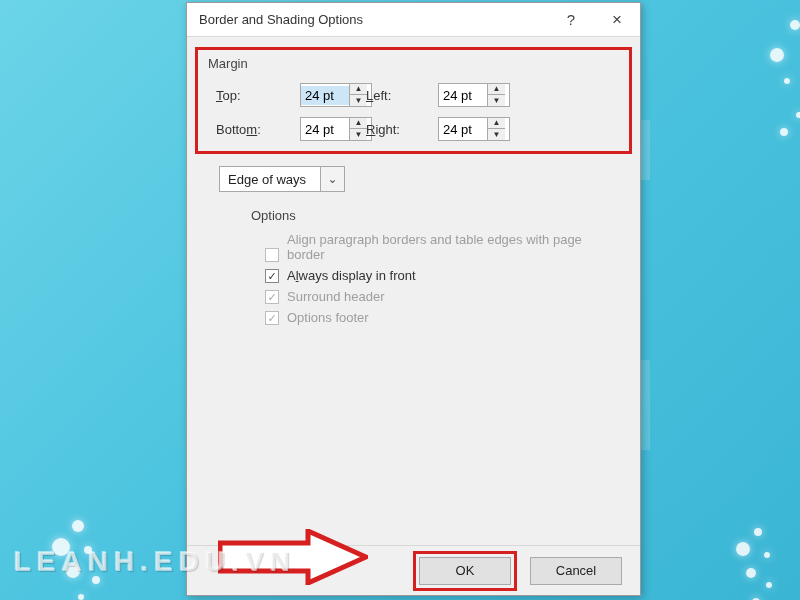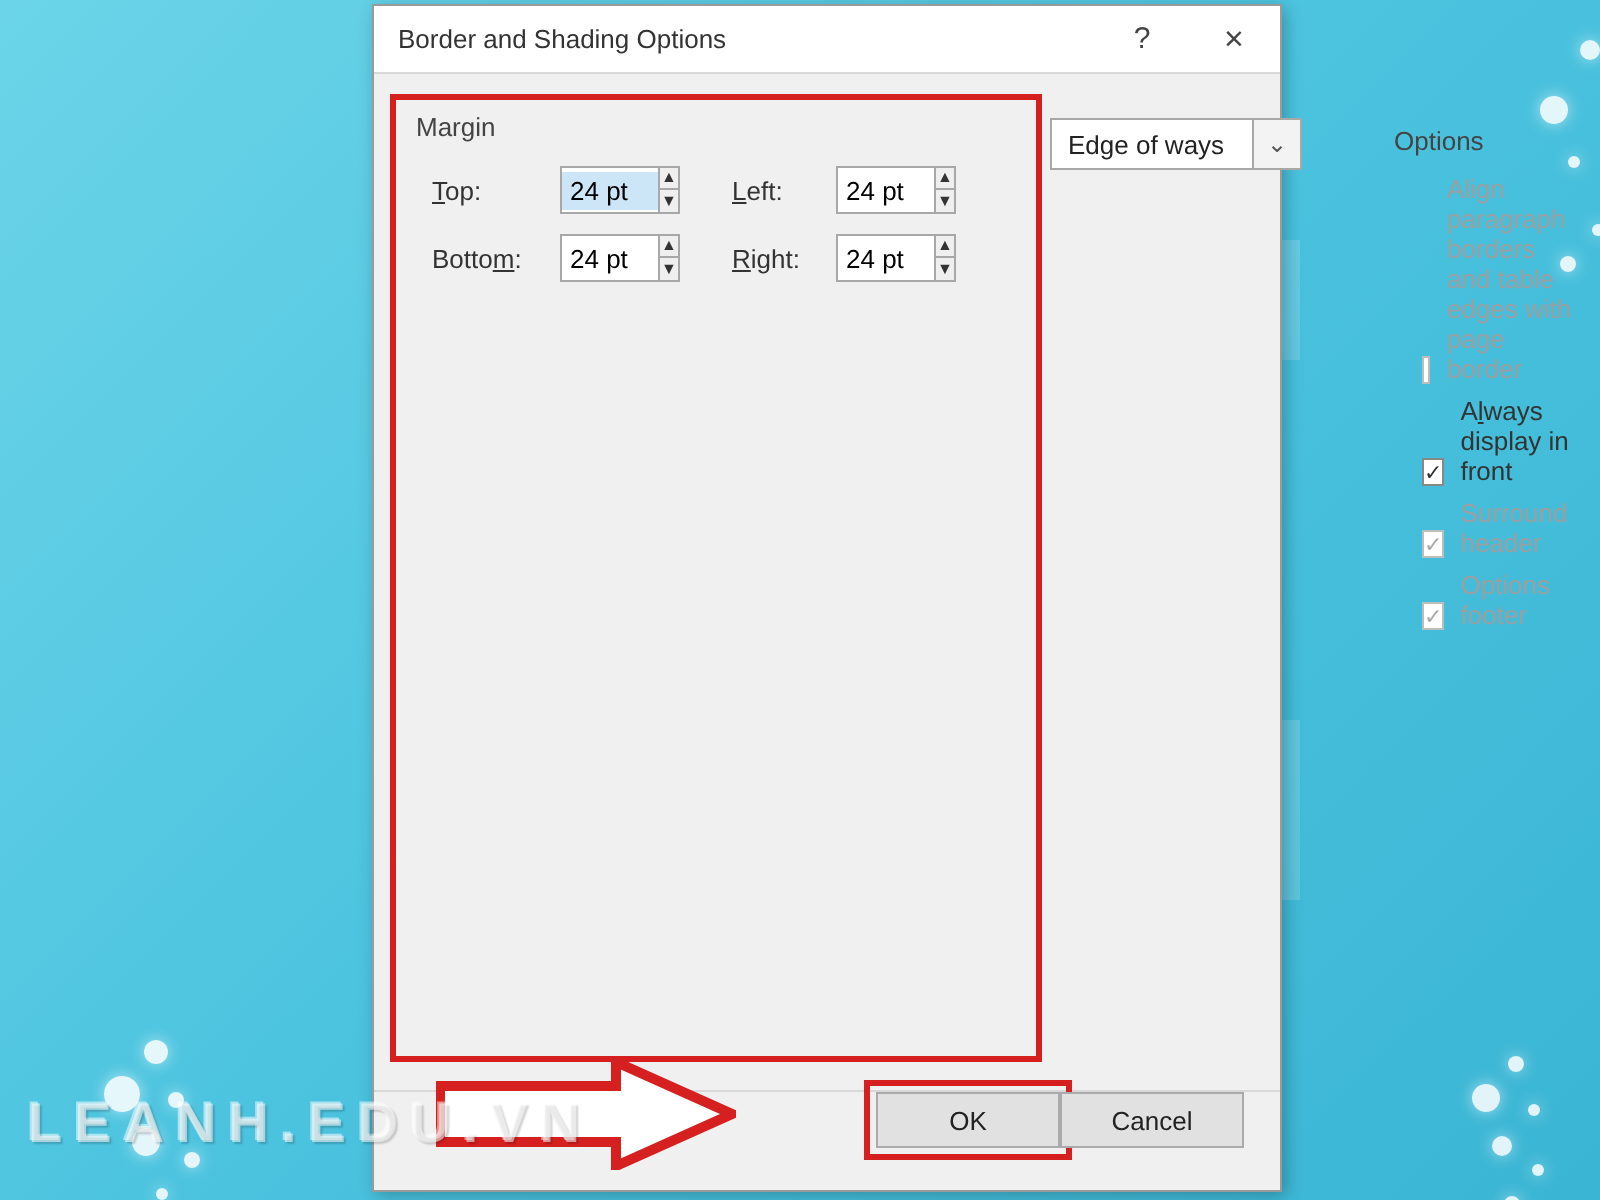--- a/index.html
+++ b/index.html
@@ -37,21 +37,21 @@
   .titlebar .tbtn {
     width: 46px; height: 100%;
     display: flex; align-items: center; justify-content: center;
     font-size: 15px; color: #444;
     cursor: default;
   }
   .titlebar .tbtn.close { font-size: 17px; }
   .content {
     flex: 1;
     padding: 10px 18px 14px 18px;
-    display: flex; flex-direction: row;
+    display: flex; flex-direction: column;
     position: relative;
   }
   .section-label { color: #444; font-size: 13px; margin-bottom: 6px; }
   .hl-red { border: 3px solid #d62020; }
   .margin-area {
     position: relative;
     padding: 6px 10px 8px 10px;
     margin-left: -10px; margin-right: -10px;
   }
   .margin-grid {
@@ -61,21 +61,22 @@
     align-items: center;
     padding: 6px 4px 2px 8px;
   }
   .field-label { color: #333; }
   .field-label .ul { text-decoration: underline; }
   .spinner {
     display: flex; align-items: center;
     border: 1px solid #a8a8a8;
     background: #fff;
     height: 24px;
-    width: 60px;
+    width: 72px;
+    margin-left: 20px;
   }
   .spinner input {
     border: none; outline: none;
     width: 48px;
     padding: 2px 4px;
     font-family: inherit; font-size: 13px;
     background: transparent;
   }
   .spinner input.sel { background: #cde6f7; }
   .spin-btns {
@@ -137,22 +138,22 @@
   .crop.br { right:18px; bottom:8px; }
   .paper-lines {
     position: absolute; left: 52px; top: 40px; right: 52px;
     display: flex; flex-direction: column; gap: 5px;
   }
   .paper-lines .ln { height: 5px; background: #c4c4c4; }
   .footer {
     height: 50px;
     border-top: 1px solid #d8d8d8;
     background: #f0f0f0;
-    display: flex; justify-content: flex-end;
-    gap: 0; padding-right: 18px;
+    display: flex; align-items: center; justify-content: flex-end;
+    gap: 19px; padding-right: 18px;
     position: relative;
   }
   .btn {
     min-width: 92px; height: 28px;
     background: #e1e1e1;
     border: 1px solid #aaa;
     display: flex; align-items: center; justify-content: center;
     font-size: 13px;
     cursor: default;
   }

